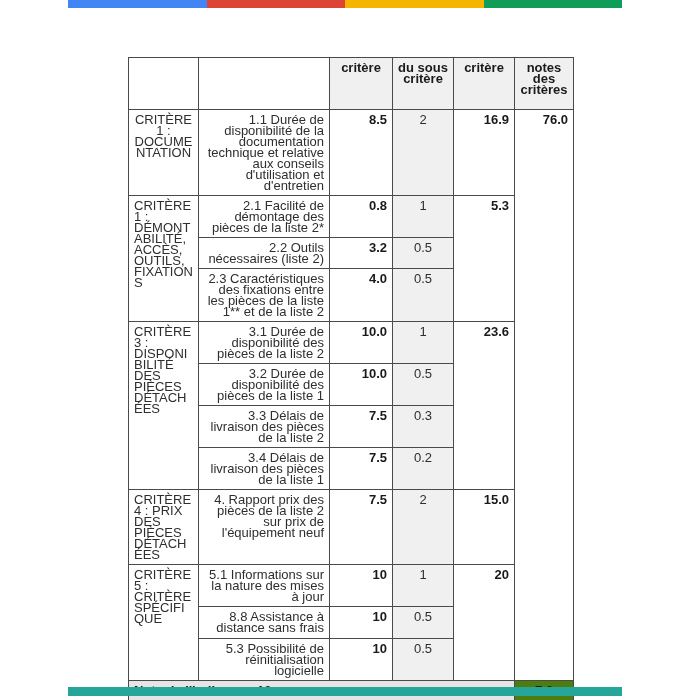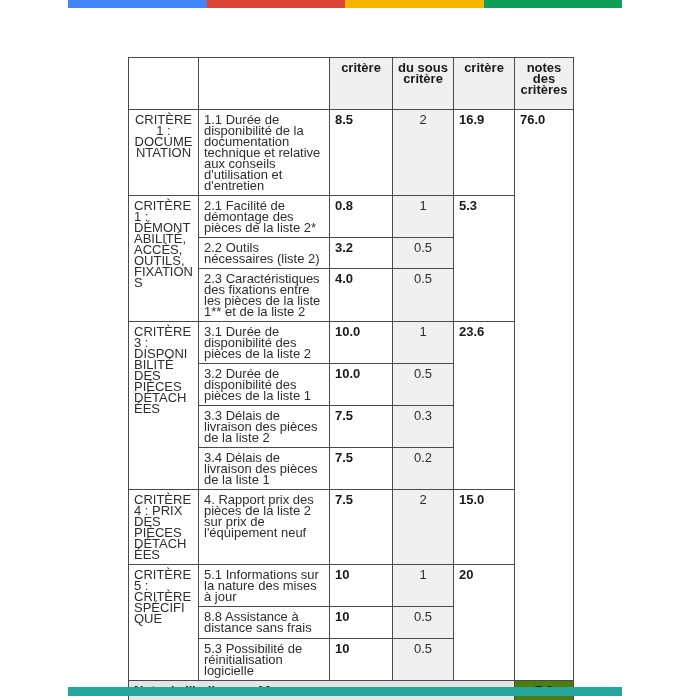--- a/index.html
+++ b/index.html
@@ -56,23 +56,23 @@
   }
   td.hcell {
     font-weight: bold;
     text-align: center;
     color: #1a1a1a;
   }
   td.gray  { background: #f0f0f0; }
   td.white { background: #ffffff; }
   td.crit-label { text-align: left; }
   td.crit-label.center { text-align: center; }
-  td.desc { text-align: left; }
+  td.desc { text-align: right; }
   td.num {
-    text-align: left;
+    text-align: right;
     font-weight: bold;
     color: #1a1a1a;
   }
   td.coef {
     text-align: center;
     font-weight: normal;
     background: #f0f0f0;
     color: #2e2e2e;
   }
   td.footer-label {

